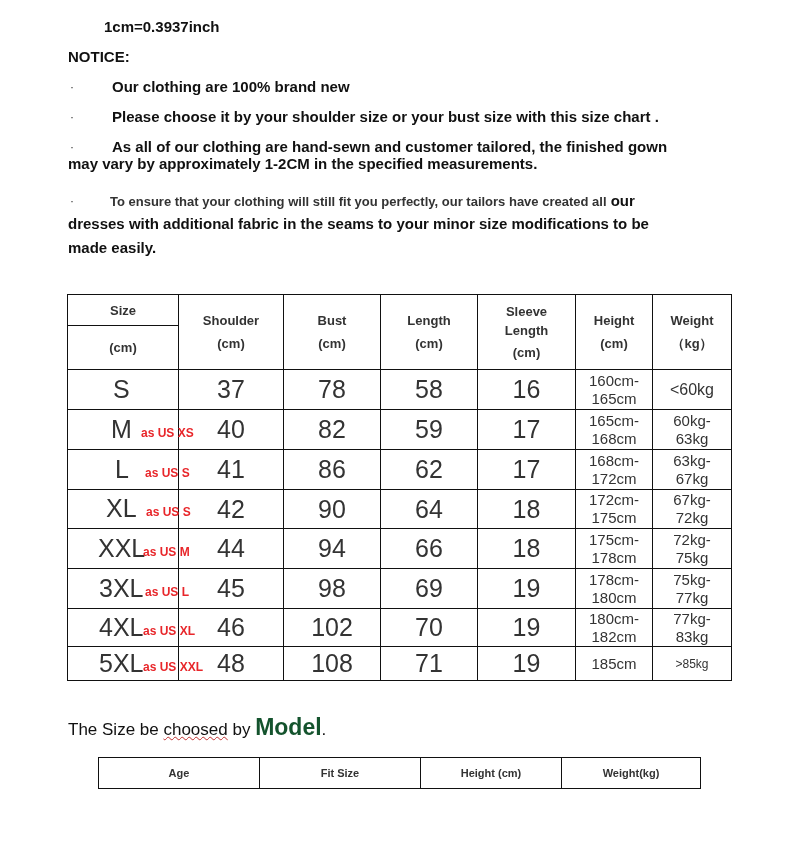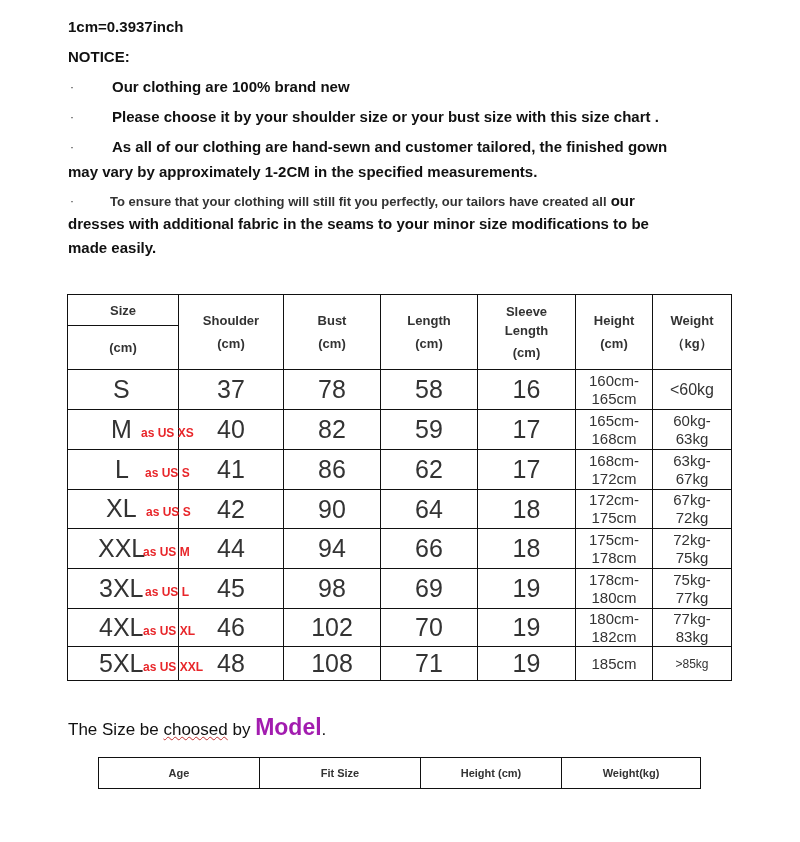--- a/index.html
+++ b/index.html
@@ -12,40 +12,40 @@
   .sz { position:absolute; left:67px; top:294px; border-collapse:collapse; table-layout:fixed; }
   .sz td { border:1.5px solid #111; text-align:center; vertical-align:middle; padding:0; color:#333; }
   .sz .hd { font-weight:bold; font-size:13px; color:#333; line-height:23px; }
   .sz .num { font-size:25px; color:#333; }
   .sz .rng { font-size:15px; line-height:18px; color:#333; }
   .sz .sizecell { position:relative; text-align:left; overflow:visible; }
   .sizelab { position:absolute; font-size:25px; color:#333; white-space:nowrap; }
   .us { position:absolute; font-size:12px; font-weight:bold; color:#e8262a; white-space:nowrap; z-index:2; }
   
   .model-title { position:absolute; left:68px; top:714px; font-size:17px; color:#111; white-space:nowrap; }
-  .model-title .red { color:#a21caf; font-weight:bold; font-size:23px; }
+  .model-title .red { color:#14532d; font-weight:bold; font-size:23px; }
   .model-title .squig { text-decoration: underline wavy #c03030; text-decoration-thickness:1px; }
   .mt { position:absolute; left:98px; top:757px; border-collapse:collapse; table-layout:fixed; }
   .mt td { border:1.5px solid #111; text-align:center; vertical-align:middle; font-weight:bold; font-size:11px; color:#333; padding:0; }
 </style>
 </head>
 <body>
 
-<div class="line" style="top:18px;">1cm=0.3937inch</div>
+<div class="line" style="top:18px;margin-left:36px;">1cm=0.3937inch</div>
 <div class="line" style="top:48px;">NOTICE:</div>
 
 <span class="bullet" style="top:80px;">·</span>
 <div class="ind" style="top:78px;">Our clothing are 100% brand new</div>
 
 <span class="bullet" style="top:110px;">·</span>
 <div class="ind" style="top:108px;">Please choose it by your shoulder size or your bust size with this size chart .</div>
 
 <span class="bullet" style="top:140px;">·</span>
 <div class="ind" style="top:138px;">As all of our clothing are hand-sewn and customer tailored, the finished gown</div>
-<div class="line" style="top:163px;">may vary by approximately 1-2CM in the specified measurements.</div>
+<div class="line" style="top:155px;">may vary by approximately 1-2CM in the specified measurements.</div>
 
 <span class="bullet" style="top:194px;">·</span>
 <div class="ind" style="left:110px; top:192px;"><span class="small">To ensure that your clothing will still fit you perfectly, our tailors have created all</span> <span>our</span></div>
 <div class="line" style="top:215px;">dresses with additional fabric in the seams to your minor size modifications to be</div>
 <div class="line" style="top:239px;">made easily.</div>
 
 <table class="sz">
   <colgroup>
     <col style="width:111px">
       <col style="width:105px">

